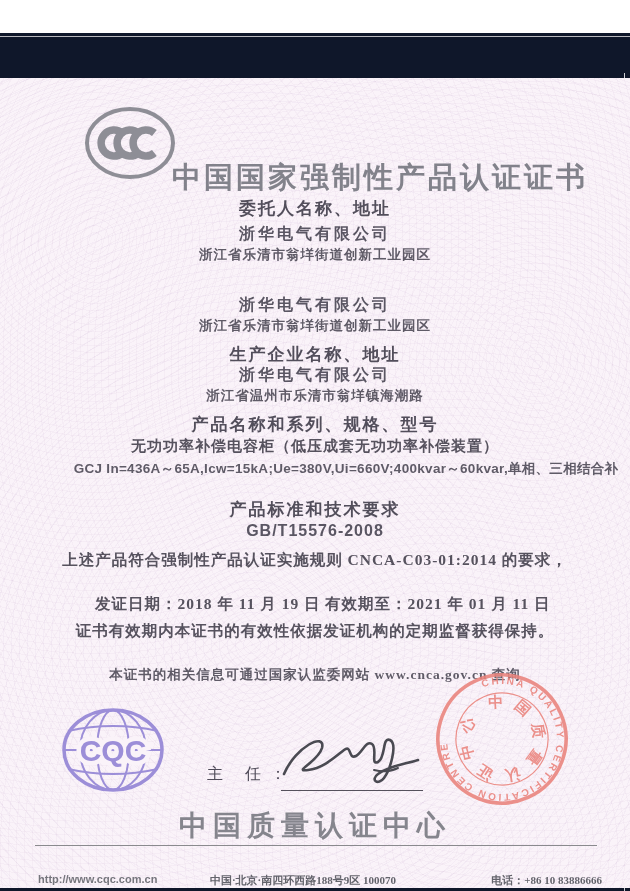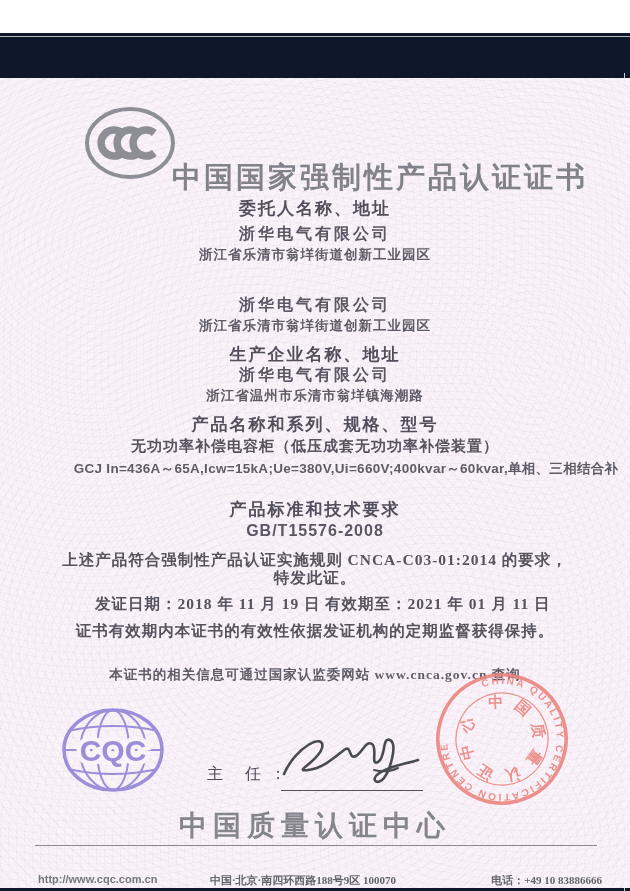--- a/index.html
+++ b/index.html
@@ -77,21 +77,20 @@
     <div class="abs secaddr" style="top:309px">浙江省温州市乐清市翁垟镇海潮路</div>
 
     <div class="abs seclabel" style="top:335px">产品名称和系列、规格、型号</div>
     <div class="abs prodname" style="top:359px">无功功率补偿电容柜（低压成套无功功率补偿装置）</div>
     <div class="abs spec" style="top:382px">GCJ In=436A～65A,Icw=15kA;Ue=380V,Ui=660V;400kvar～60kvar,单相、三相结合补</div>
 
     <div class="abs seclabel" style="top:420px">产品标准和技术要求</div>
     <div class="abs secname" style="top:444px;letter-spacing:1px;font-family:'Liberation Sans','DejaVu Sans',sans-serif">GB/T15576-2008</div>
 
     <div class="abs stmt" style="top:472px">上述产品符合强制性产品认证实施规则 CNCA-C03-01:2014 的要求，</div>
-    <div class="abs stmt" style="top:490px">特发此证。</div>
 
     <span class="datespan" style="left:95px;top:516px">发证日期：2018 年 11 月 19 日</span>
     <span class="datespan" style="left:325px;top:516px">有效期至：2021 年 01 月 11 日</span>
 
     <div class="abs stmt" style="top:543px">证书有效期内本证书的有效性依据发证机构的定期监督获得保持。</div>
     <div class="abs secaddr" style="top:588px">本证书的相关信息可通过国家认监委网站 www.cnca.gov.cn 查询</div>
 
     <div class="logo-cqc">
       <svg width="106" height="90" viewBox="0 0 106 90">
         <ellipse cx="53" cy="45" rx="49" ry="40" fill="none" stroke="#9c8ed8" stroke-width="3.5"></ellipse>
@@ -129,18 +128,18 @@
             <textPath href="#arc-cn" startOffset="0%">中国质量认证中心</textPath>
           </text>
         </g>
       </svg>
     </div>
 
     <div class="abs bigorg">中国质量认证中心</div>
     <div class="divider"></div>
     <div class="foot fweb">http://www.cqc.com.cn</div>
     <div class="foot faddr">中国·北京·南四环西路188号9区  100070</div>
-    <div class="foot fphone">电话：+49 10 83886666</div>
+    <div class="foot fphone">电话：+86 10 83886666</div>
   </div>
 
   <div class="serial-q">Q</div>
   <div class="serial-n">2055403</div>
 </div>
 
 </body></html>

